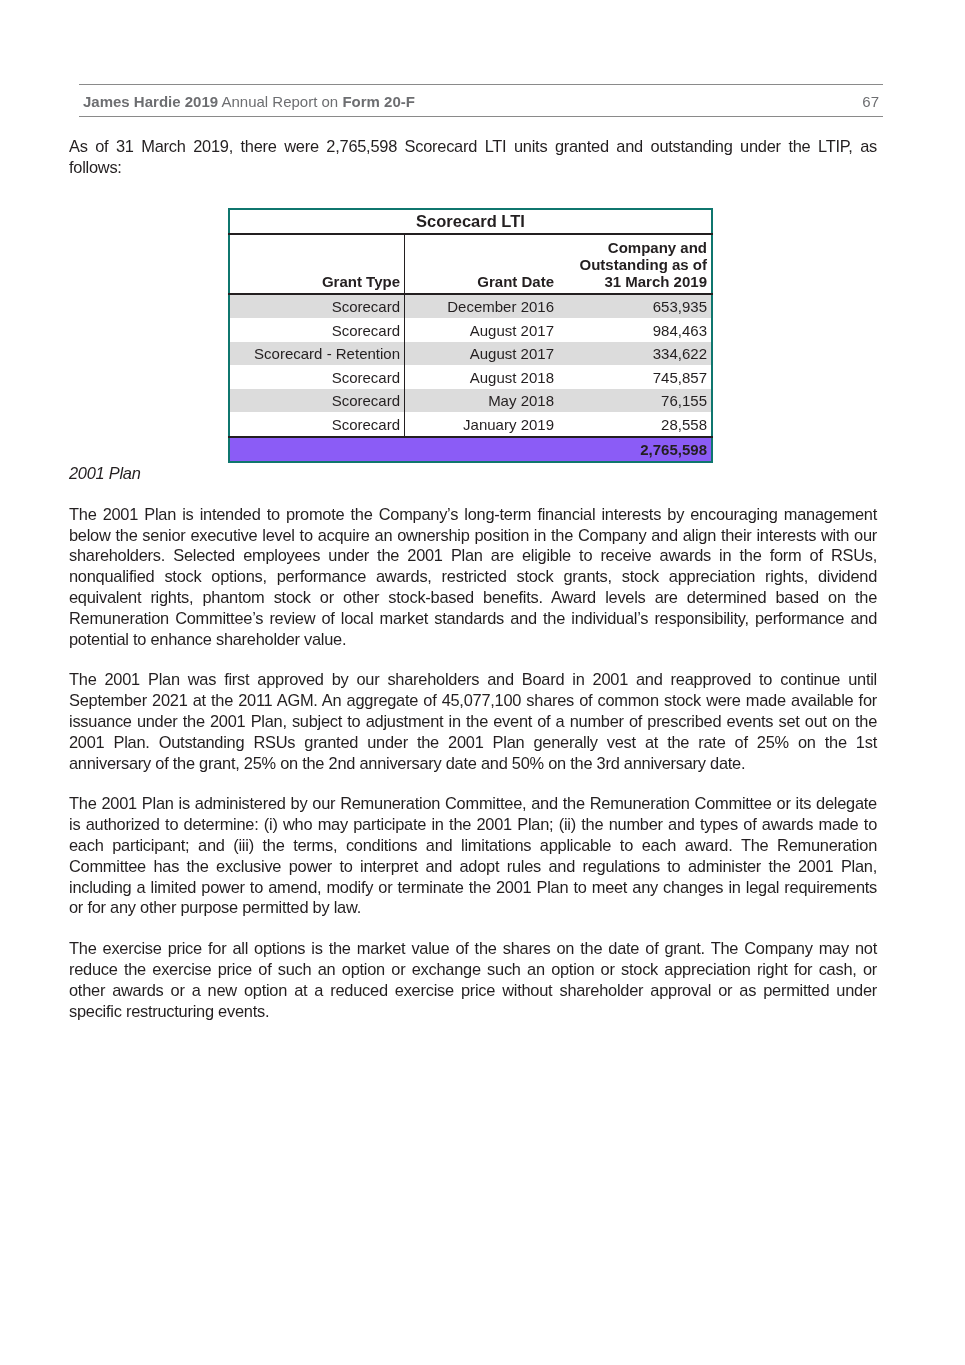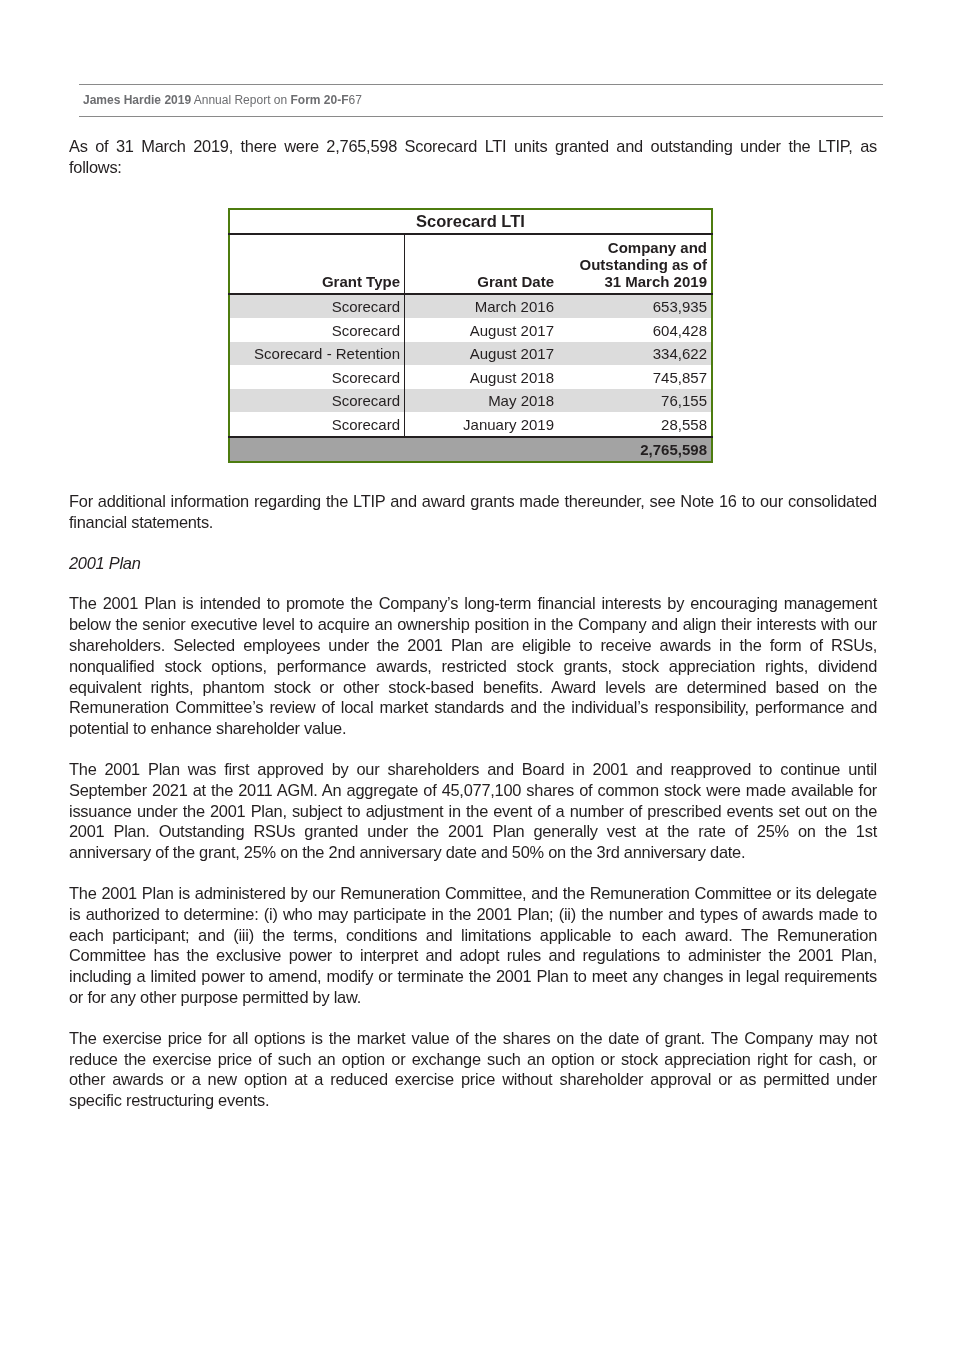--- a/index.html
+++ b/index.html
@@ -22,24 +22,24 @@
       height: 0;
       border-top: 1.5px solid #8a8a8a;
     }
     .header-rule.top { top: 84px; }
     .header-rule.bottom { top: 116px; }
     .running-header {
       position: absolute;
       left: 83px;
       top: 93px;
       width: 796px;
-      font-size: 12px;
+      font-size: 15px;
       color: #6d6e71;
       display: flex;
-      justify-content: flex-start;
+      justify-content: space-between;
     }
     .running-header b { font-weight: bold; }
     .content {
       position: absolute;
       left: 69px;
       top: 136px;
       width: 808px;
       font-size: 16.4px;
       line-height: 20.8px;
       text-align: justify;
@@ -56,21 +56,21 @@
     .table-wrap {
       margin: 30px 0 0 159px;
       width: 485px;
     }
     table.lti {
       border-collapse: collapse;
       width: 485px;
       font-size: 15px;
       line-height: 17px;
       letter-spacing: 0;
-      border: 2px solid #4d7c0f;
+      border: 2px solid #0f766e;
     }
     table.lti th, table.lti td {
       padding: 3px 4px 3px 4px;
       text-align: right;
       vertical-align: bottom;
     }
     .title-row th {
       text-align: center !important;
       font-size: 16.5px;
       font-weight: bold;
@@ -83,21 +83,21 @@
       border-bottom: 2px solid #231f20;
       padding-bottom: 3px;
     }
     .col-type { width: 166px; border-right: 1.5px solid #231f20; }
     .col-date { width: 145px; }
     .num { text-align: right !important; }
     .row-shade td { background: #dcdcdc; }
     .row-shade td.col-type { background: #dcdcdc; }
     table.lti tbody td { height: 17.5px; }
     .total-row td {
-      background: #a3a3a3;
+      background: #8b5cf6;
       font-weight: bold;
       border-top: 2px solid #231f20;
       height: 18px;
     }
     .after-table {
       margin-top: 28px !important;
     }
   </style>
 </head>
 <body>
@@ -120,27 +120,27 @@
         </tr>
         <tr class="head-row">
           <th class="col-type">Grant Type</th>
           <th class="col-date">Grant Date</th>
           <th class="num" id="hdr-granted"><span>Company and</span><br><span>Outstanding as of</span><br><span>31 March 2019</span></th>
         </tr>
       </thead>
       <tbody id="table-body">
         <tr class="row-shade">
           <td class="col-type">Scorecard</td>
-          <td class="col-date">March 2016</td>
+          <td class="col-date">December 2016</td>
           <td class="num">653,935</td>
         </tr>
         <tr>
           <td class="col-type">Scorecard</td>
           <td class="col-date">August 2017</td>
-          <td class="num">604,428</td>
+          <td class="num">984,463</td>
         </tr>
         <tr class="row-shade">
           <td class="col-type">Scorecard - Retention</td>
           <td class="col-date">August 2017</td>
           <td class="num">334,622</td>
         </tr>
         <tr>
           <td class="col-type">Scorecard</td>
           <td class="col-date">August 2018</td>
           <td class="num">745,857</td>
@@ -156,19 +156,18 @@
           <td class="num">28,558</td>
         </tr>
         <tr class="total-row">
           <td colspan="2"></td>
           <td class="num">2,765,598</td>
         </tr>
       </tbody>
     </table>
   </div>
 
-  <p class="after-table">For additional information regarding the LTIP and award grants made thereunder, see Note 16 to our consolidated financial statements.</p>
   <p class="italic">2001 Plan</p>
   <p>The 2001 Plan is intended to promote the Company’s long-term financial interests by encouraging management below the senior executive level to acquire an ownership position in the Company and align their interests with our shareholders.  Selected employees under the 2001 Plan are eligible to receive awards in the form of RSUs, nonqualified stock options, performance awards, restricted stock grants, stock appreciation rights, dividend equivalent rights, phantom stock or other stock-based benefits.  Award levels are determined based on the Remuneration Committee’s review of local market standards and the individual’s responsibility, performance and potential to enhance shareholder value.</p>
   <p>The 2001 Plan was first approved by our shareholders and Board in 2001 and reapproved to continue until September 2021 at the 2011 AGM.  An aggregate of 45,077,100 shares of common stock were made available for issuance under the 2001 Plan, subject to adjustment in the event of a number of prescribed events set out on the 2001 Plan. Outstanding RSUs granted under the 2001 Plan generally vest at the rate of 25% on the 1st anniversary of the grant, 25% on the 2nd anniversary date and 50% on the 3rd anniversary date.</p>
   <p>The 2001 Plan is administered by our Remuneration Committee, and the Remuneration Committee or its delegate is authorized to determine: (i) who may participate in the 2001 Plan; (ii) the number and types of awards made to each participant; and (iii) the terms, conditions and limitations applicable to each award. The Remuneration Committee has the exclusive power to interpret and adopt rules and regulations to administer the 2001 Plan, including a limited power to amend, modify or terminate the 2001 Plan to meet any changes in legal requirements or for any other purpose permitted by law.</p>
   <p>The exercise price for all options is the market value of the shares on the date of grant.  The Company may not reduce the exercise price of such an option or exchange such an option or stock appreciation right for cash, or other awards or a new option at a reduced exercise price without shareholder approval or as permitted under specific restructuring events.</p>
 </div>
 
 </body></html>

